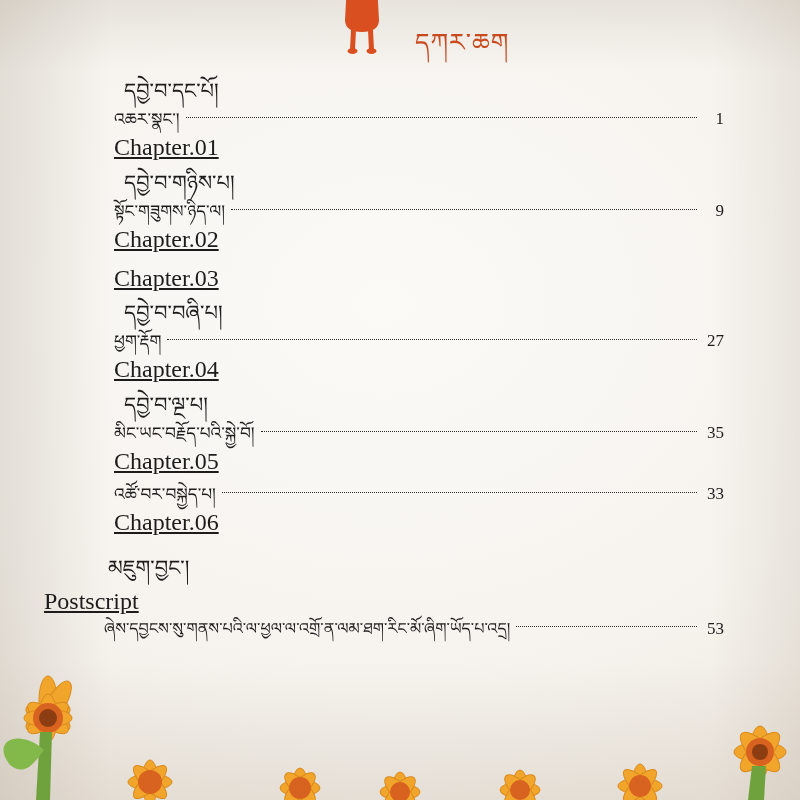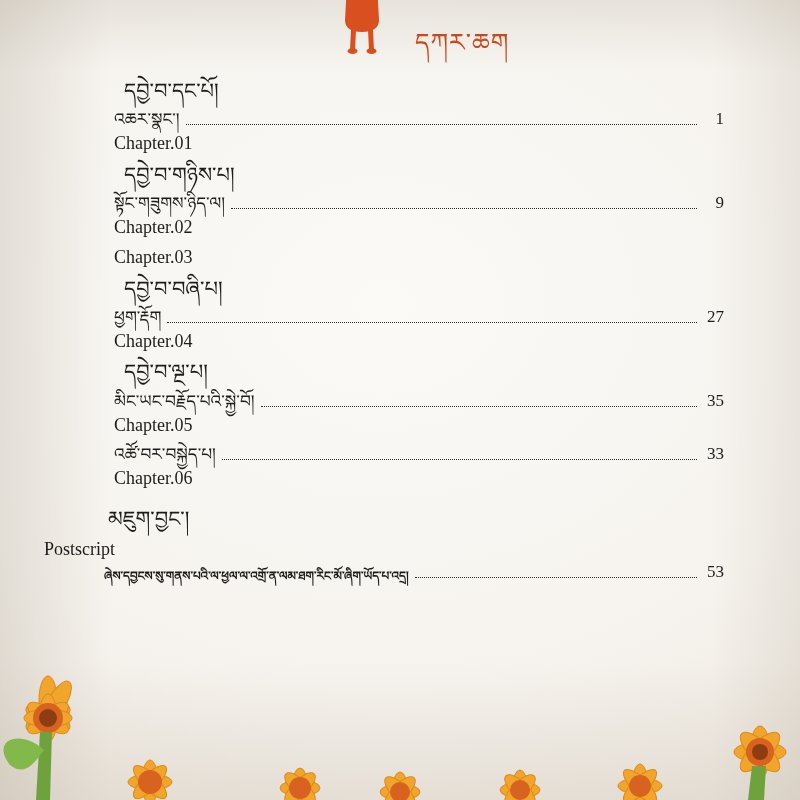--- a/index.html
+++ b/index.html
@@ -93,21 +93,21 @@
   .entry-number {
     font-family: Liberation Mono, monospace;
     font-size: 21px;
     color: #1d1c1b;
     margin-left: 124px;
     line-height: 1.45;
     white-space: nowrap;
   }
   .entry-row {
     display: flex;
-    align-items: flex-end;
+    align-items: center;
     margin-left: 114px;
     margin-right: 76px;
     line-height: 1.35;
   }
   .entry-title {
     font-family: "DejaVu Sans", sans-serif;
     font-size: 17px;
     color: #1d1c1b;
     white-space: nowrap;
     flex: 0 0 auto;
@@ -122,43 +122,43 @@
   .entry-page {
     font-family: "Liberation Serif", serif;
     font-size: 17px;
     color: #1d1c1b;
     flex: 0 0 auto;
     text-align: right;
     min-width: 22px;
   }
   .entry-latin {
     font-family: "Liberation Serif", serif;
-    font-size: 18px;
+    font-size: 24px;
     color: #1d1c1b;
     margin-left: 114px;
     line-height: 1.35;
+    text-decoration: underline;
   }
 
   
   #postscript {
     margin-top: 16px;
   }
   #postscript .entry-number {
     margin-left: 108px;
   }
   #postscript .entry-latin {
     margin-left: 44px;
   }
   #postscript .entry-row {
     margin-left: 104px;
     margin-right: 76px;
   }
   #postscript .entry-title {
-    font-size: 12px;
-    font-weight: bold;
+    font-size: 16px;
   }
 
   
   #decor {
     position: absolute;
     left: 0;
     bottom: 0;
     width: 800px;
     height: 130px;
     pointer-events: none;

